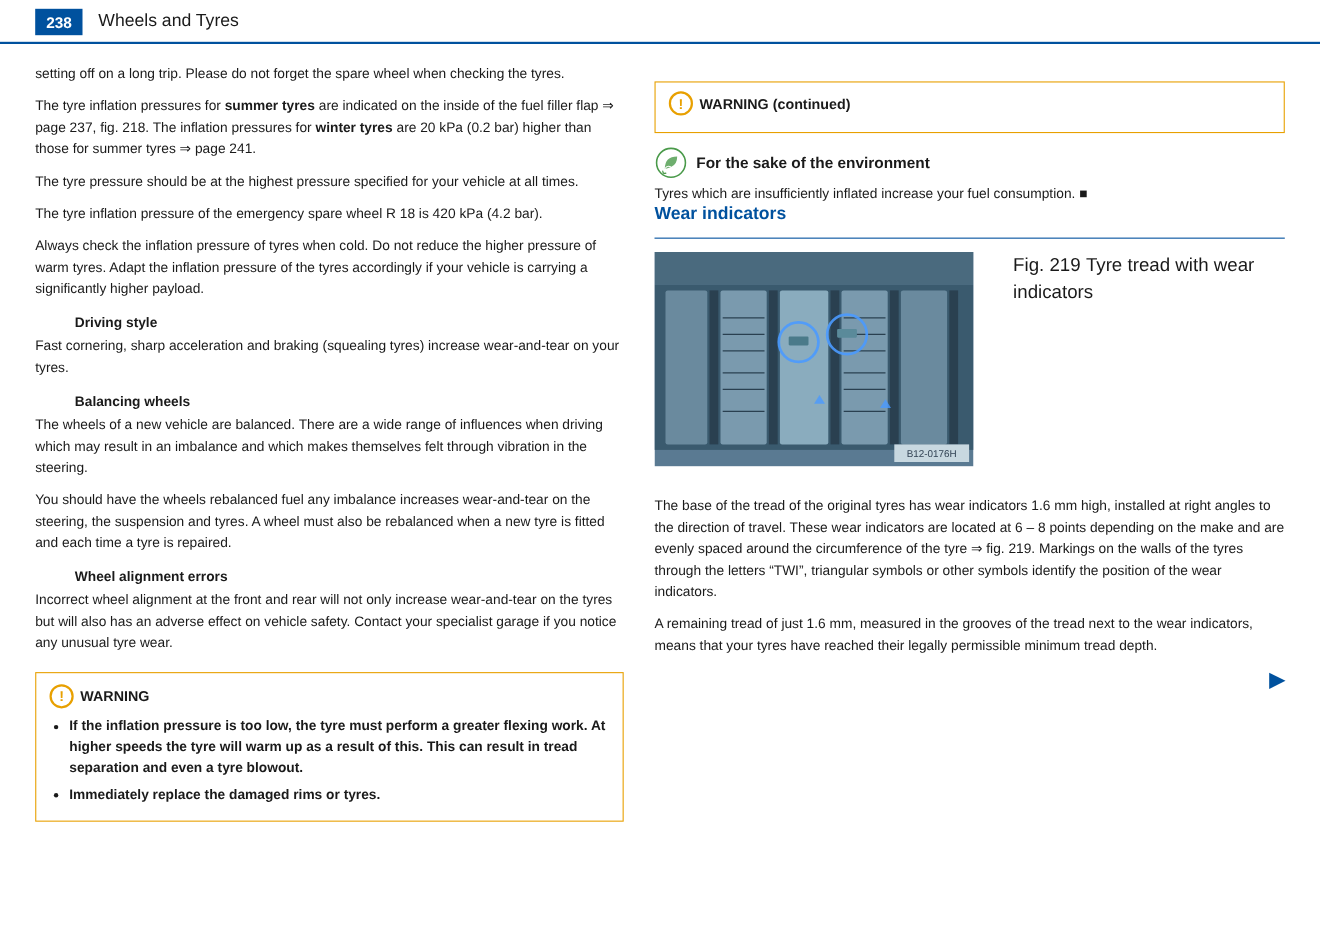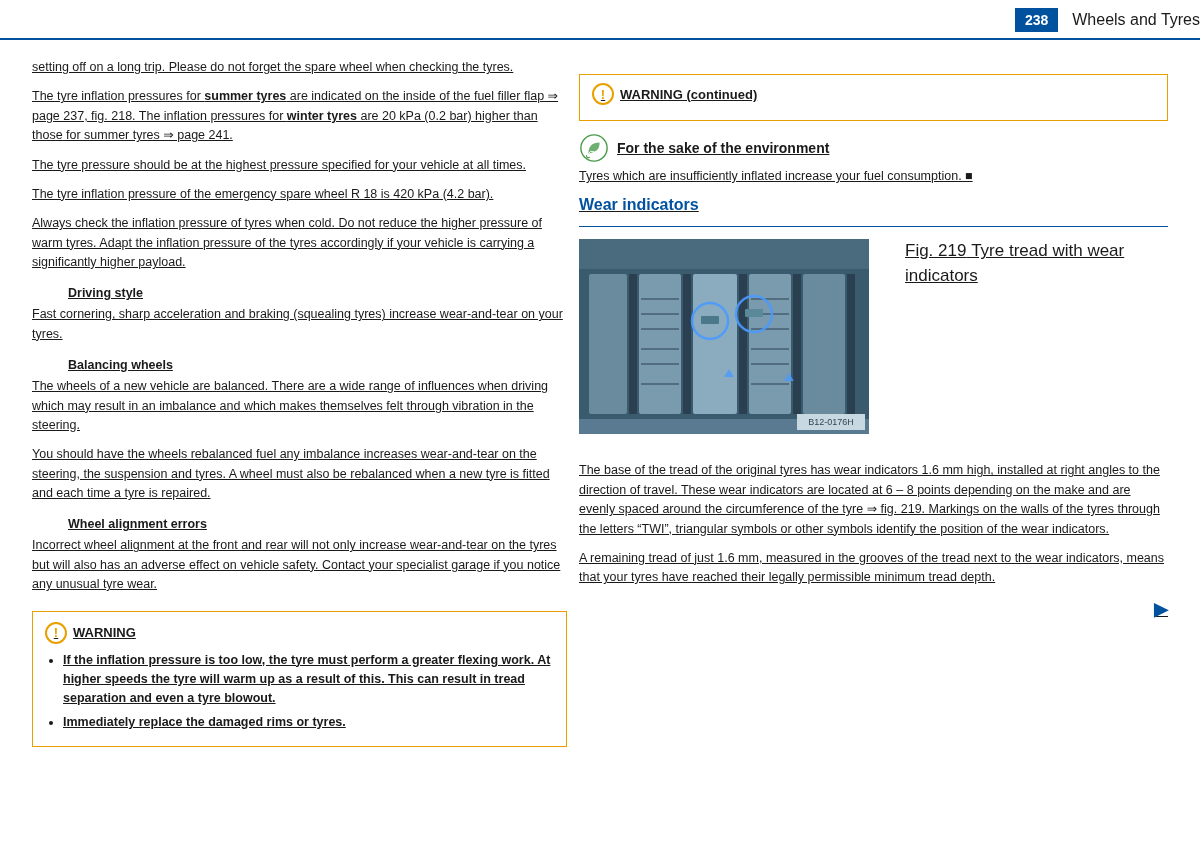--- a/index.html
+++ b/index.html
@@ -12,43 +12,41 @@
       min-height: 841px;
     }
 
     
     .page-header {
       display: flex;
       align-items: center;
       border-bottom: 2px solid #00519e;
       padding: 8px 0 6px 0;
       margin-bottom: 18px;
-      justify-content: flex-end;
     }
     .page-number-box {
       background: #00519e;
       color: #fff;
       font-size: 14px;
       font-weight: bold;
       padding: 4px 10px;
       margin-right: 14px;
       margin-left: 32px;
     }
     .chapter-title {
       font-size: 16px;
       font-weight: normal;
       color: #1a1a1a;
     }
 
     
     .content-area {
       display: flex;
       padding: 0 32px;
-      gap: 12px;
-      text-decoration: underline;
+      gap: 28px;
     }
     .left-col {
       flex: 0 0 535px;
       max-width: 535px;
     }
     .right-col {
       flex: 1;
     }
 
     
@@ -112,21 +110,21 @@
     }
     .warning-list li {
       margin-bottom: 4px;
     }
     .warning-list li b {
       font-weight: bold;
     }
 
     
     .env-box {
-      margin: 12px 0 10px 0;
+      margin: 12px 0 0 0;
       display: flex;
       flex-direction: column;
     }
     .env-header {
       display: flex;
       align-items: center;
       gap: 8px;
       margin-bottom: 4px;
     }
     .env-icon {

